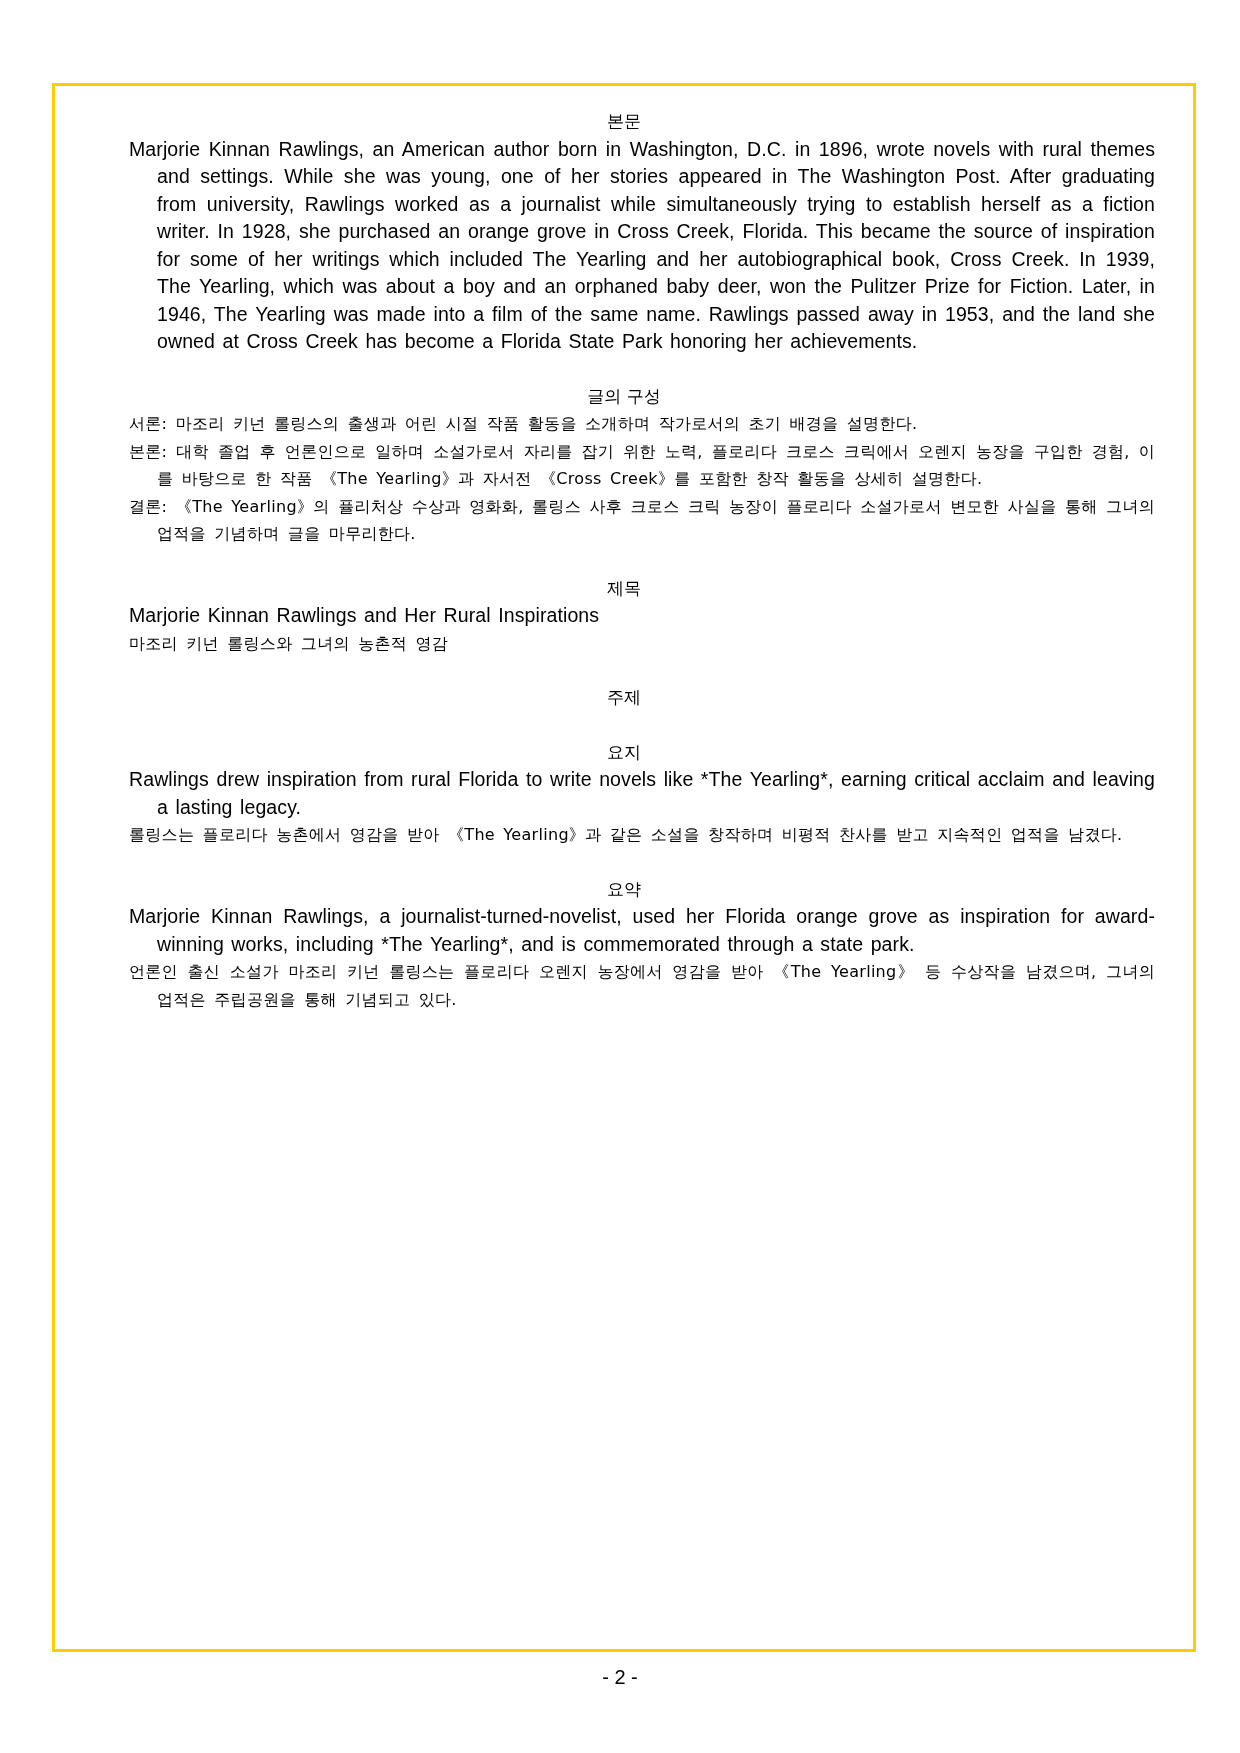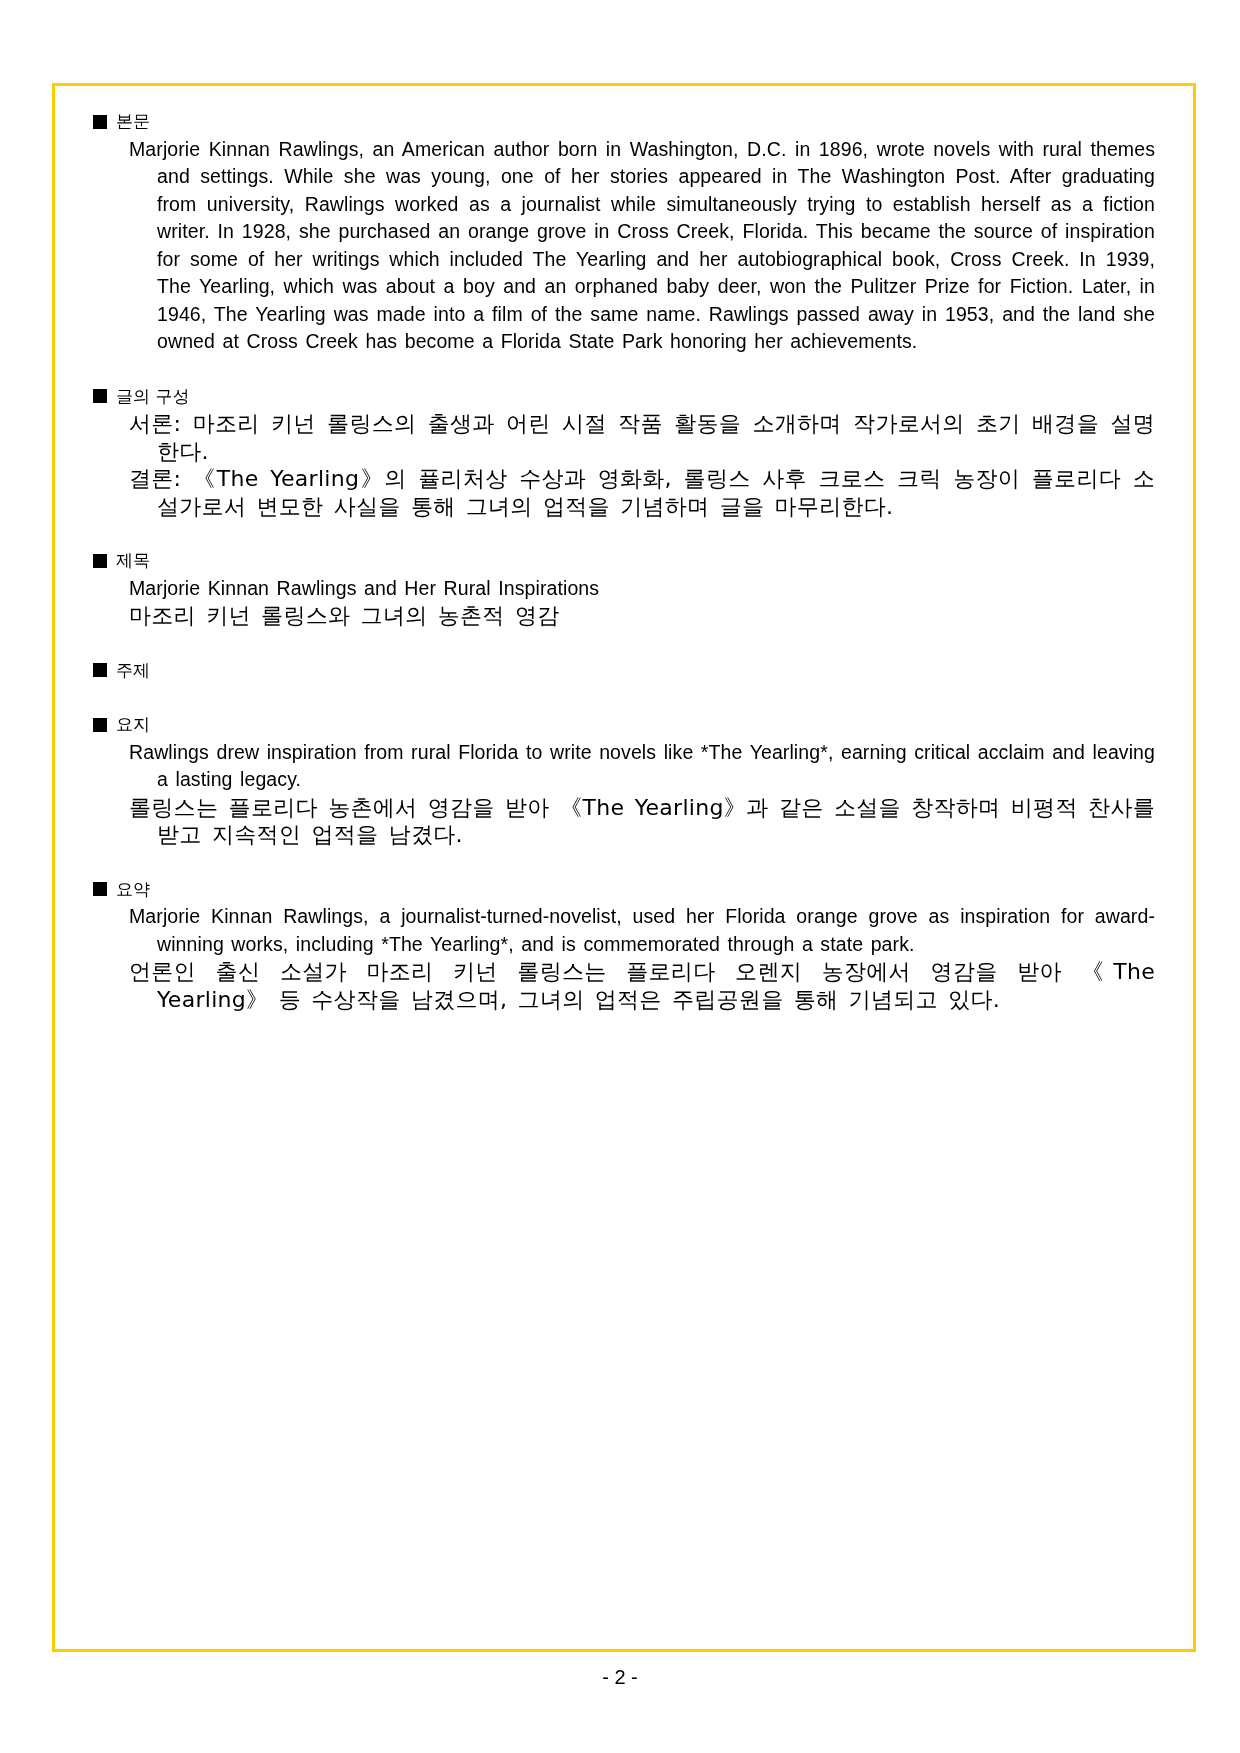--- a/index.html
+++ b/index.html
@@ -2,26 +2,26 @@
 <html><head>
 <meta charset="utf-8">
 <style>
   html, body { margin: 0; padding: 0; background: #ffffff; }
   body { width: 1240px; height: 1753px; position: relative; overflow: hidden;
          font-family: "DejaVu Sans", "Liberation Sans", sans-serif; color: #000; }
   .frame { position: absolute; left: 52px; top: 83px; width: 1138px; height: 1563px;
            border: 3.5px solid #FFCC00; box-sizing: content-box; }
   .content { position: absolute; left: 93px; top: 108px; width: 1062px; }
   .section { margin-bottom: 27px; }
-  .heading { font-size: 17px; line-height: 27.5px; height: 27.5px; display: flex; align-items: center; }
+  .heading { font-size: 17px; line-height: 27.5px; height: 27.5px; display: flex; align-items: center; flex-direction: column; }
   .sq { display: inline-block; width: 14px; height: 14px; background: #000; margin-right: 9px; }
   .para { font-size: 18.5px; line-height: 27.5px; text-align: justify; text-align-last: left;
           padding-left: 28px; text-indent: -28px; letter-spacing: 0.1px; margin-left: 36px; }
   .para.en { font-family: "Liberation Sans", "DejaVu Sans", sans-serif; font-size: 19.5px; word-spacing: 2px; }
-  .para.ko { font-size: 22px; letter-spacing: 0.3px; word-spacing: 3px; }
+  .para.ko { font-size: 16px; letter-spacing: 0.3px; word-spacing: 3px; }
   .page-number { position: absolute; top: 1666px; left: 0; width: 1240px; text-align: center;
                  font-size: 20px; font-family: "Liberation Sans", sans-serif; }
 </style>
 </head>
 <body>
 
 <div class="frame" style="border-color: rgb(255, 204, 0);"></div>
 
 <div class="content">
 
@@ -32,20 +32,21 @@
     </div>
     <div class="para en">Marjorie Kinnan Rawlings, an American author born in Washington, D.C. in 1896, wrote novels with rural themes and settings. While she was young, one of her stories appeared in The Washington Post. After graduating from university, Rawlings worked as a journalist while simultaneously trying to establish herself as a fiction writer. In 1928, she purchased an orange grove in Cross Creek, Florida. This became the source of inspiration for some of her writings which included The Yearling and her autobiographical book, Cross Creek. In 1939, The Yearling, which was about a boy and an orphaned baby deer, won the Pulitzer Prize for Fiction. Later, in 1946, The Yearling was made into a film of the same name. Rawlings passed away in 1953, and the land she owned at Cross Creek has become a Florida State Park honoring her achievements.</div>
   </div>
 
   <div class="section">
     <div class="heading">
       <span class="sq"></span>
       <span>글의 구성</span>
     </div>
     <div class="para ko">서론: 마조리 키넌 롤링스의 출생과 어린 시절 작품 활동을 소개하며 작가로서의 초기 배경을 설명한다.</div>
+    <div class="para ko">본론: 대학 졸업 후 언론인으로 일하며 소설가로서 자리를 잡기 위한 노력, 플로리다 크로스 크릭에서 오렌지 농장을 구입한 경험, 이를 바탕으로 한 작품 《The Yearling》과 자서전 《Cross Creek》를 포함한 창작 활동을 상세히 설명한다.</div>
     <div class="para ko">결론: 《The Yearling》의 퓰리처상 수상과 영화화, 롤링스 사후 크로스 크릭 농장이 플로리다 소설가로서 변모한 사실을 통해 그녀의 업적을 기념하며 글을 마무리한다.</div>
   </div>
 
   <div class="section">
     <div class="heading">
       <span class="sq"></span>
       <span>제목</span>
     </div>
     <div class="para en">Marjorie Kinnan Rawlings and Her Rural Inspirations</div>
     <div class="para ko">마조리 키넌 롤링스와 그녀의 농촌적 영감</div>

